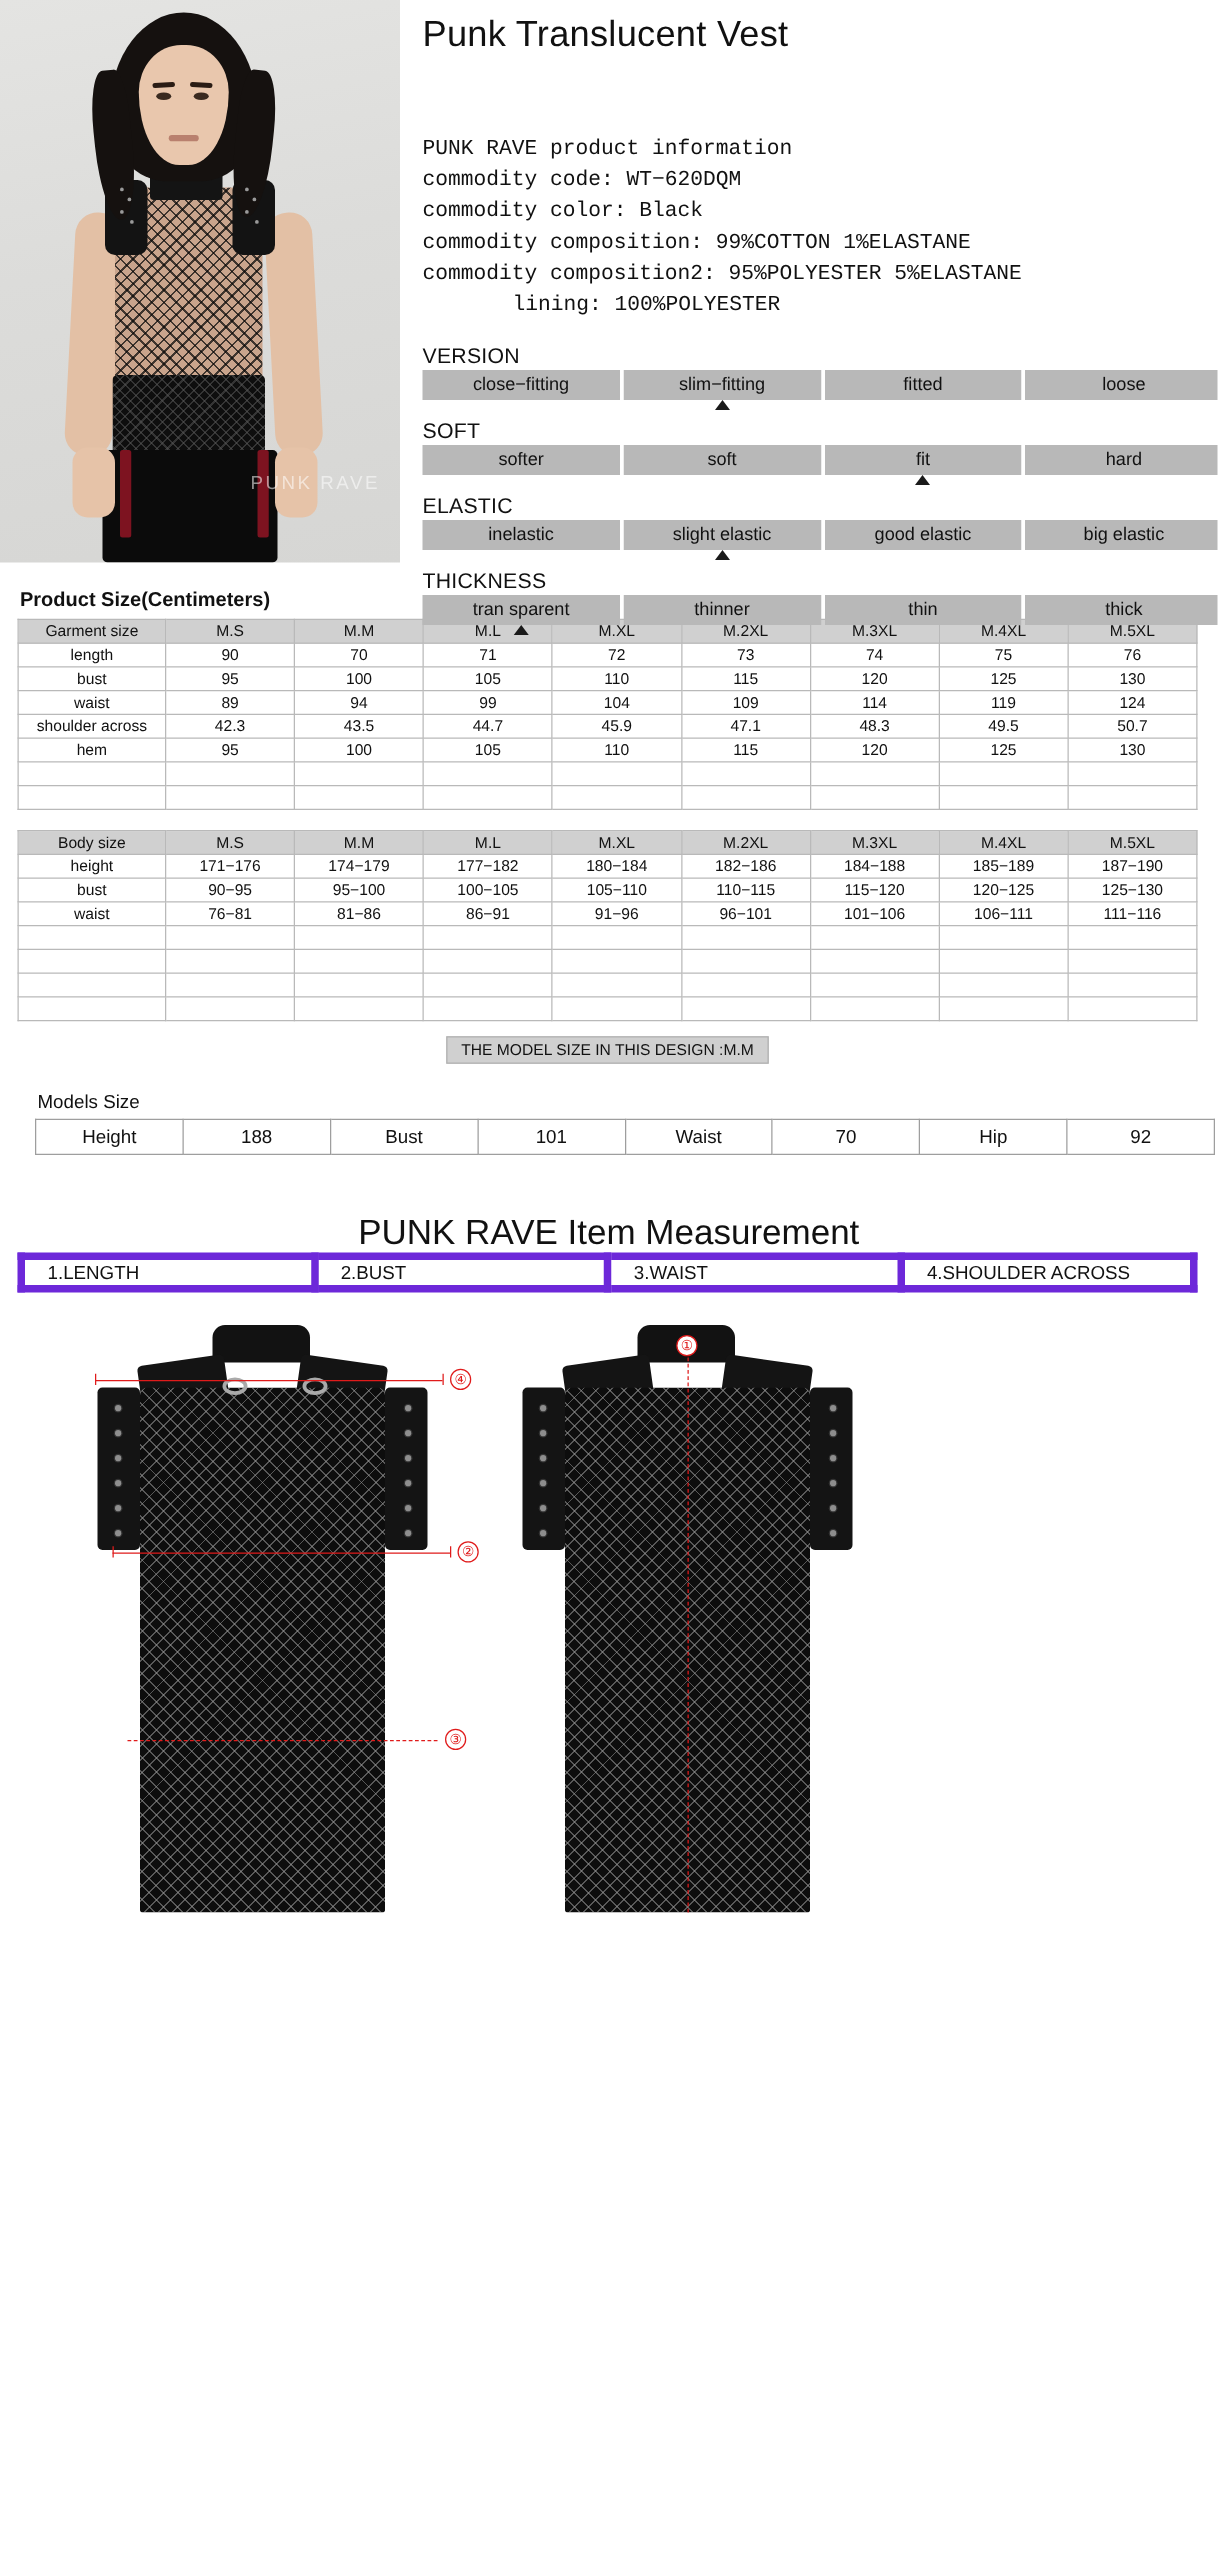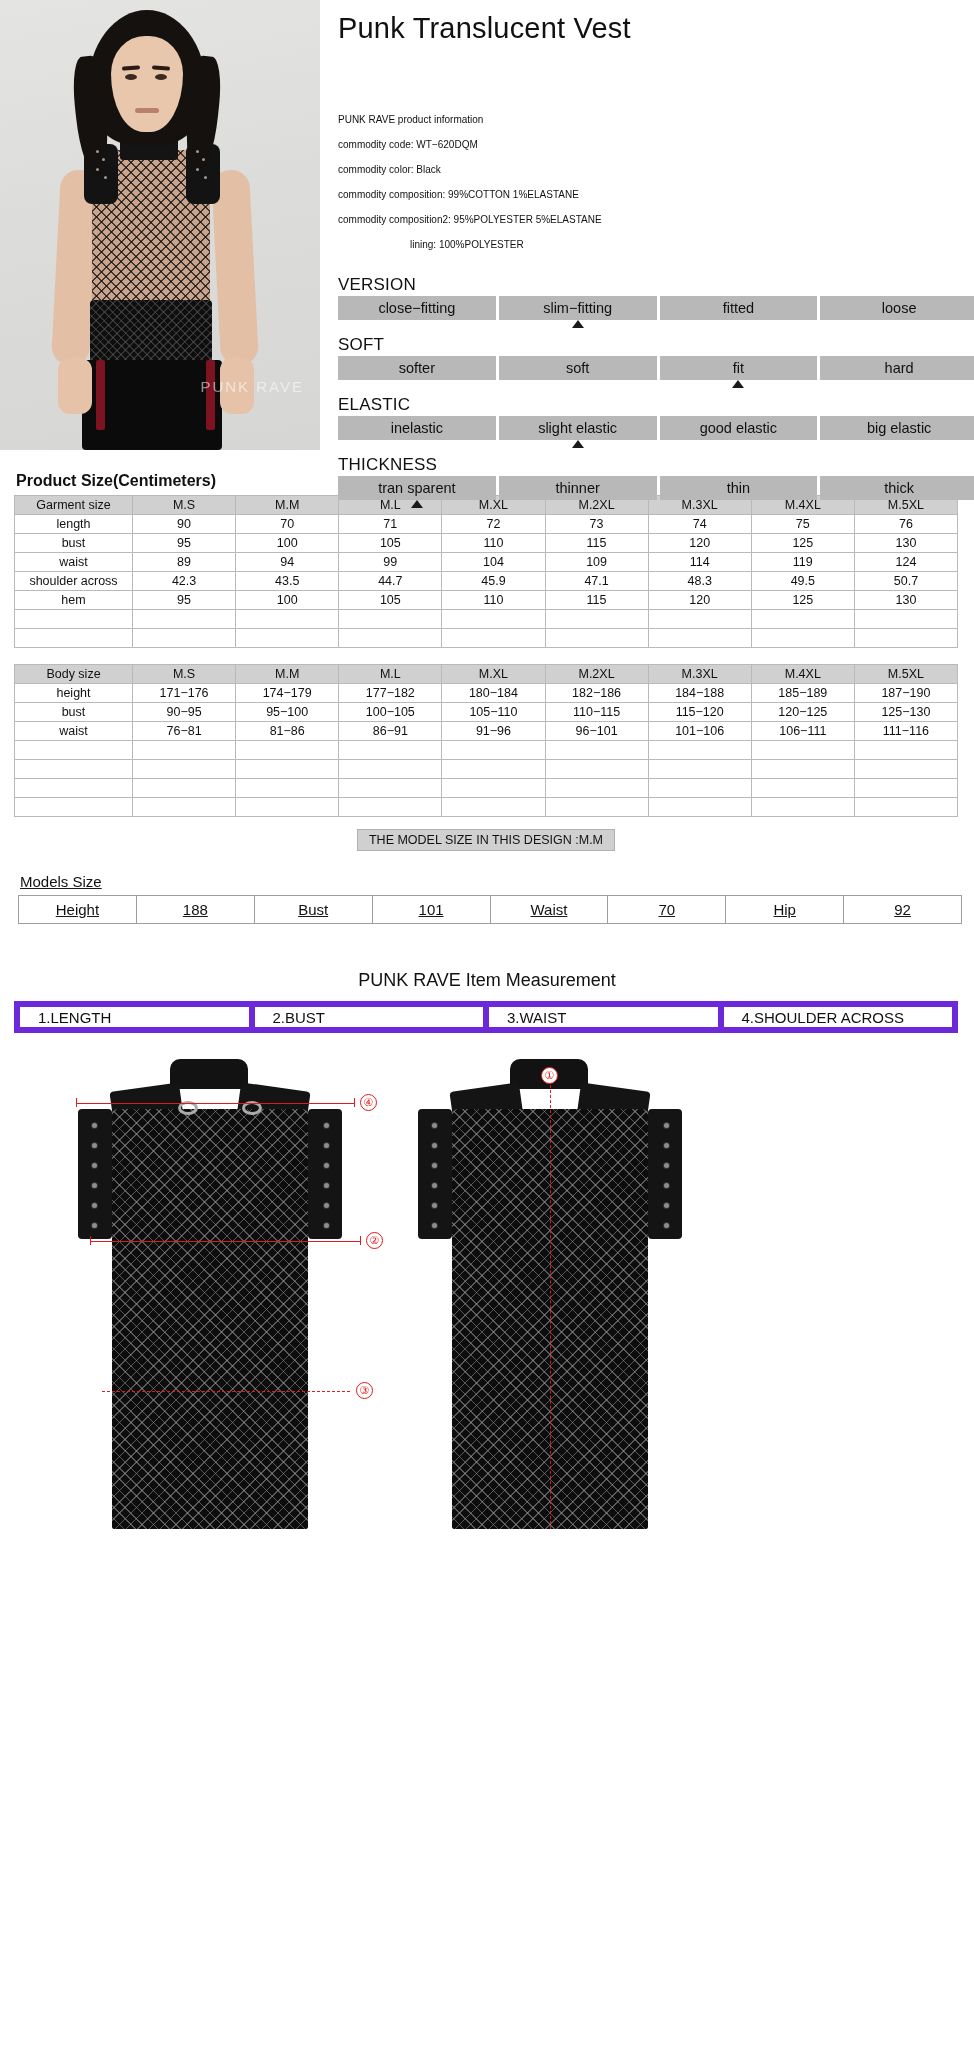--- a/index.html
+++ b/index.html
@@ -97,21 +97,21 @@
   .studs{ position:absolute; width:100%; height:100%; top:0; left:0;}
   .stud{position:absolute;width:3px;height:3px;background:#9a9a9a;border-radius:50%;}
 
   
   .info { width:654px; padding:0 0 0 14px; position:relative; }
   .title {
     font-size:29px; font-weight:400; color:#111; margin:12px 0 0 0; padding-left:4px;
     letter-spacing:.2px;
   }
   .info-lines { margin-top:62px; padding-left:4px; }
-  .info-lines div { font-size:10px; line-height:25px; color:#111; white-space:nowrap; }
+  .info-lines div { font-size:17px; line-height:25px; color:#111; white-space:nowrap;font-family:Liberation Mono, monospace; }
   .info-lines .indent { padding-left:72px; }
 
   .attr-group { padding-left:4px; margin-top:18px; }
   .attr-label { font-size:17px; color:#111; line-height:20px; margin-bottom:1px; letter-spacing:.2px;}
   .attr-row { display:flex; gap:3px; width:640px; }
   .attr-cell {
     flex:1; background:#b8b8b8; color:#111; font-size:14.5px; text-align:center;
     padding:3px 0 3px 0; line-height:18px; position:relative;
   }
   .attr-marks { display:flex; gap:3px; width:640px; height:11px; }
@@ -136,30 +136,30 @@
   table.sz tr.blank td { height:19px; }
 
   .model-note {
     width:944px; display:flex; justify-content:center; margin-top:12px;
   }
   .model-note-box {
     background:#d0d0d0; border:1px solid #b0b0b0; font-size:12.5px; color:#111;
     padding:3px 0; width:258px; text-align:center;
   }
 
-  .models-size-wrap { padding:0 18px; margin-top:22px;text-decoration:underline; }
+  .models-size-wrap { padding:0 28px; margin-top:22px; }
   .models-size-label { font-size:15px; color:#111; margin:0 0 5px 2px; }
   table.ms { border-collapse:collapse; width:944px; table-layout:fixed; }
   table.ms td {
     border:1px solid #9e9e9e; height:28px; font-size:15px; text-align:center; color:#111;
   }
 
   
   .measure-wrap { padding:0 14px; margin-top:46px; }
-  .measure-title { text-align:center; font-size:18px; color:#111; margin-bottom:10px; }
+  .measure-title { text-align:center; font-size:28px; color:#111; }
   table.meas { border-collapse:collapse; width:944px; table-layout:fixed; }
   table.meas td { border:6px solid #6d28d9; height:26px; font-size:15px; color:#111; padding-left:18px; }
 
   
   .diagrams { position:relative; width:974px; height:610px; margin-top:18px; }
   .garment { position:absolute; top:0; }
   .g-left { left:60px; }
   .g-right { left:400px; }
   .mesh-body {
     position:absolute;

